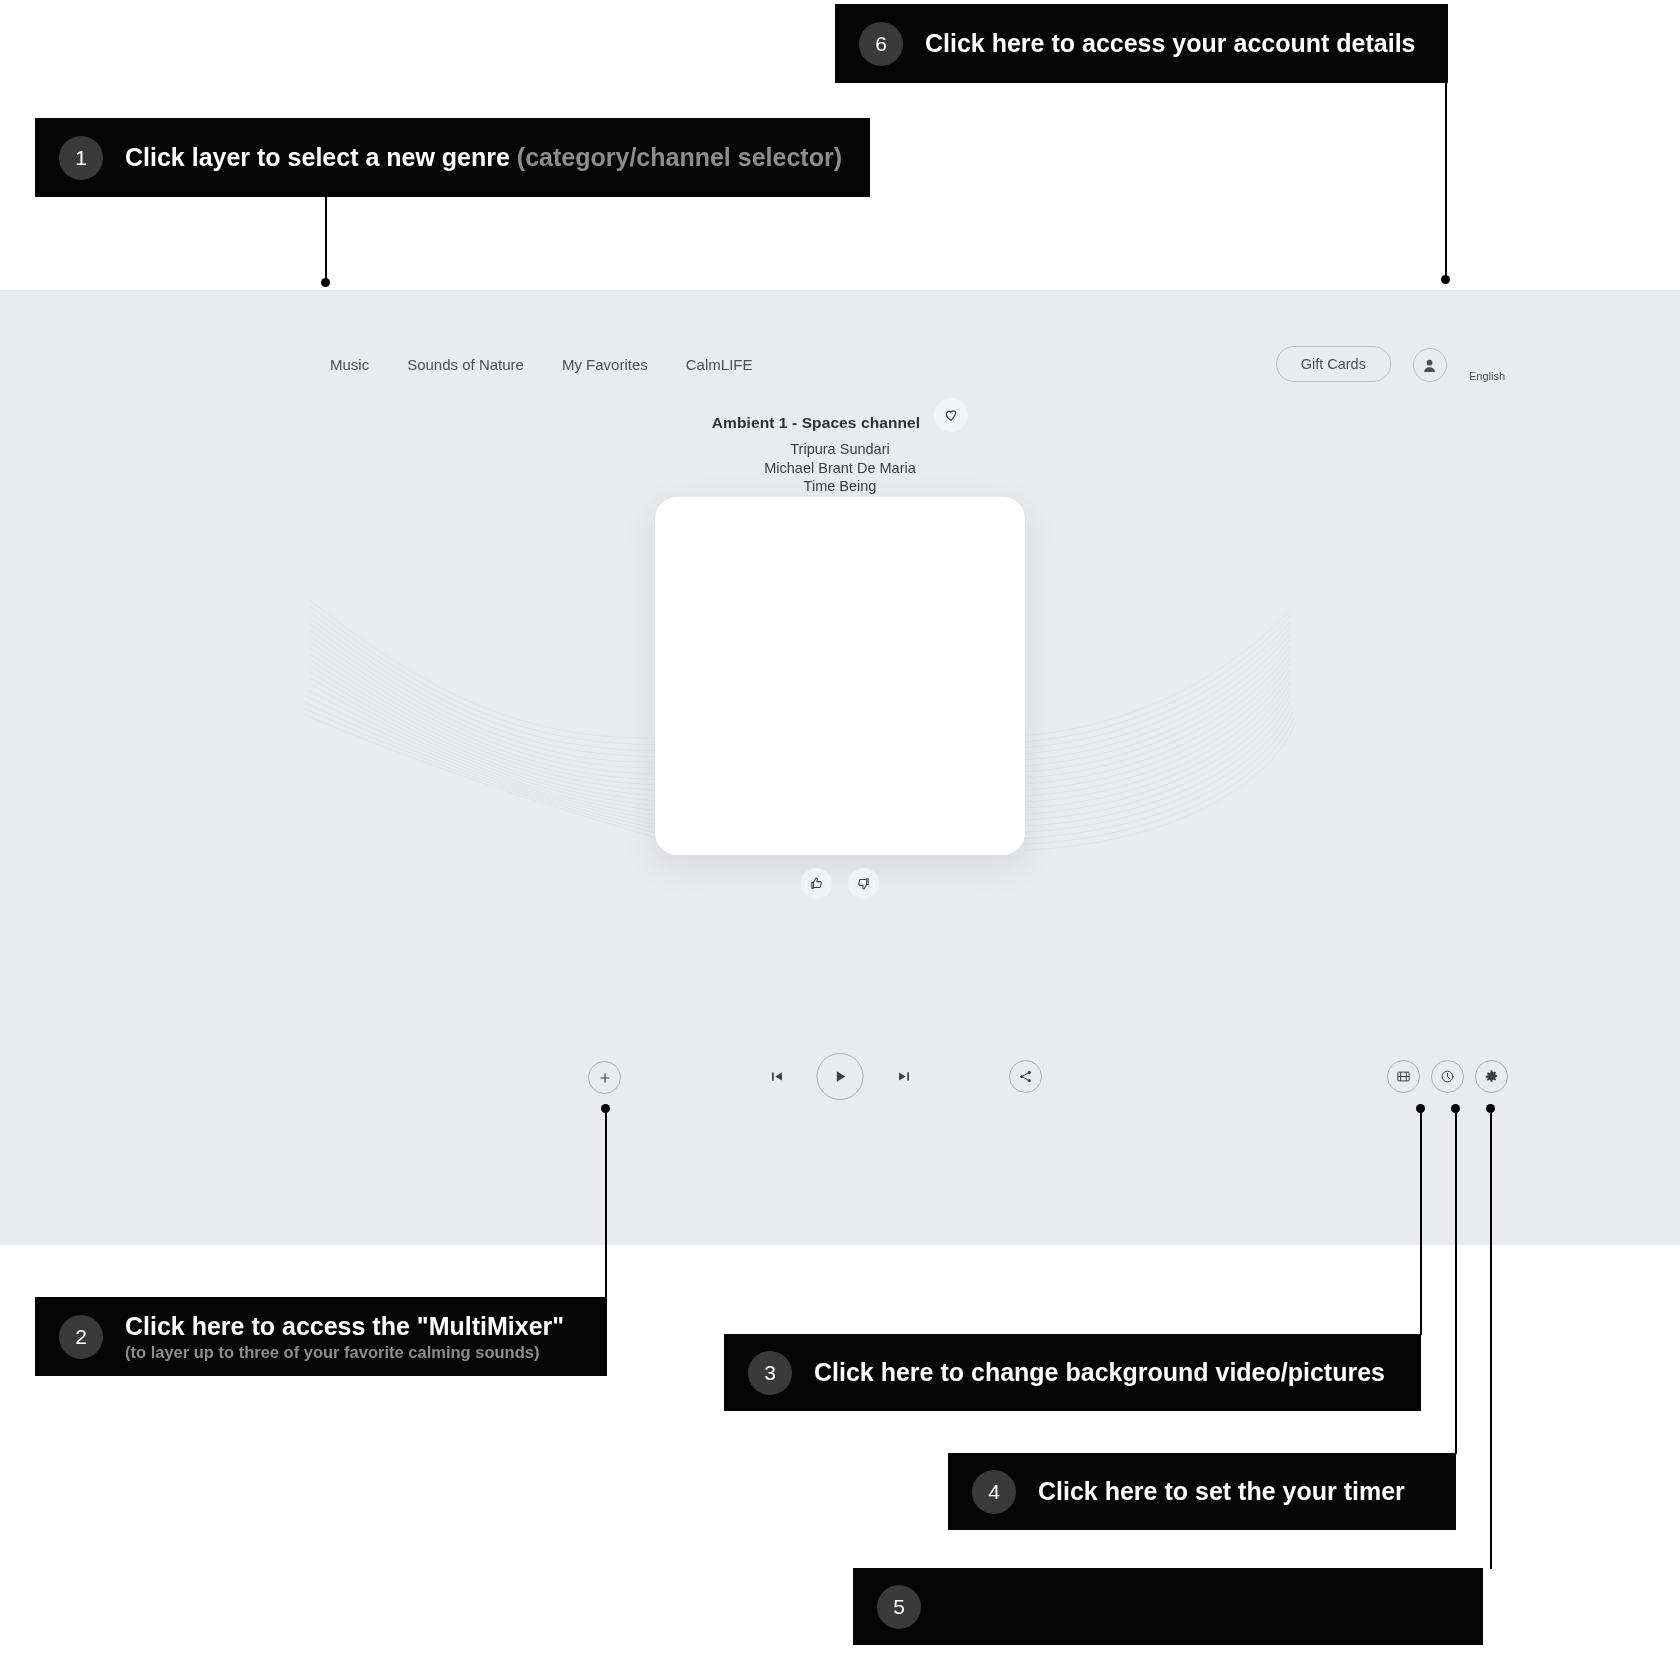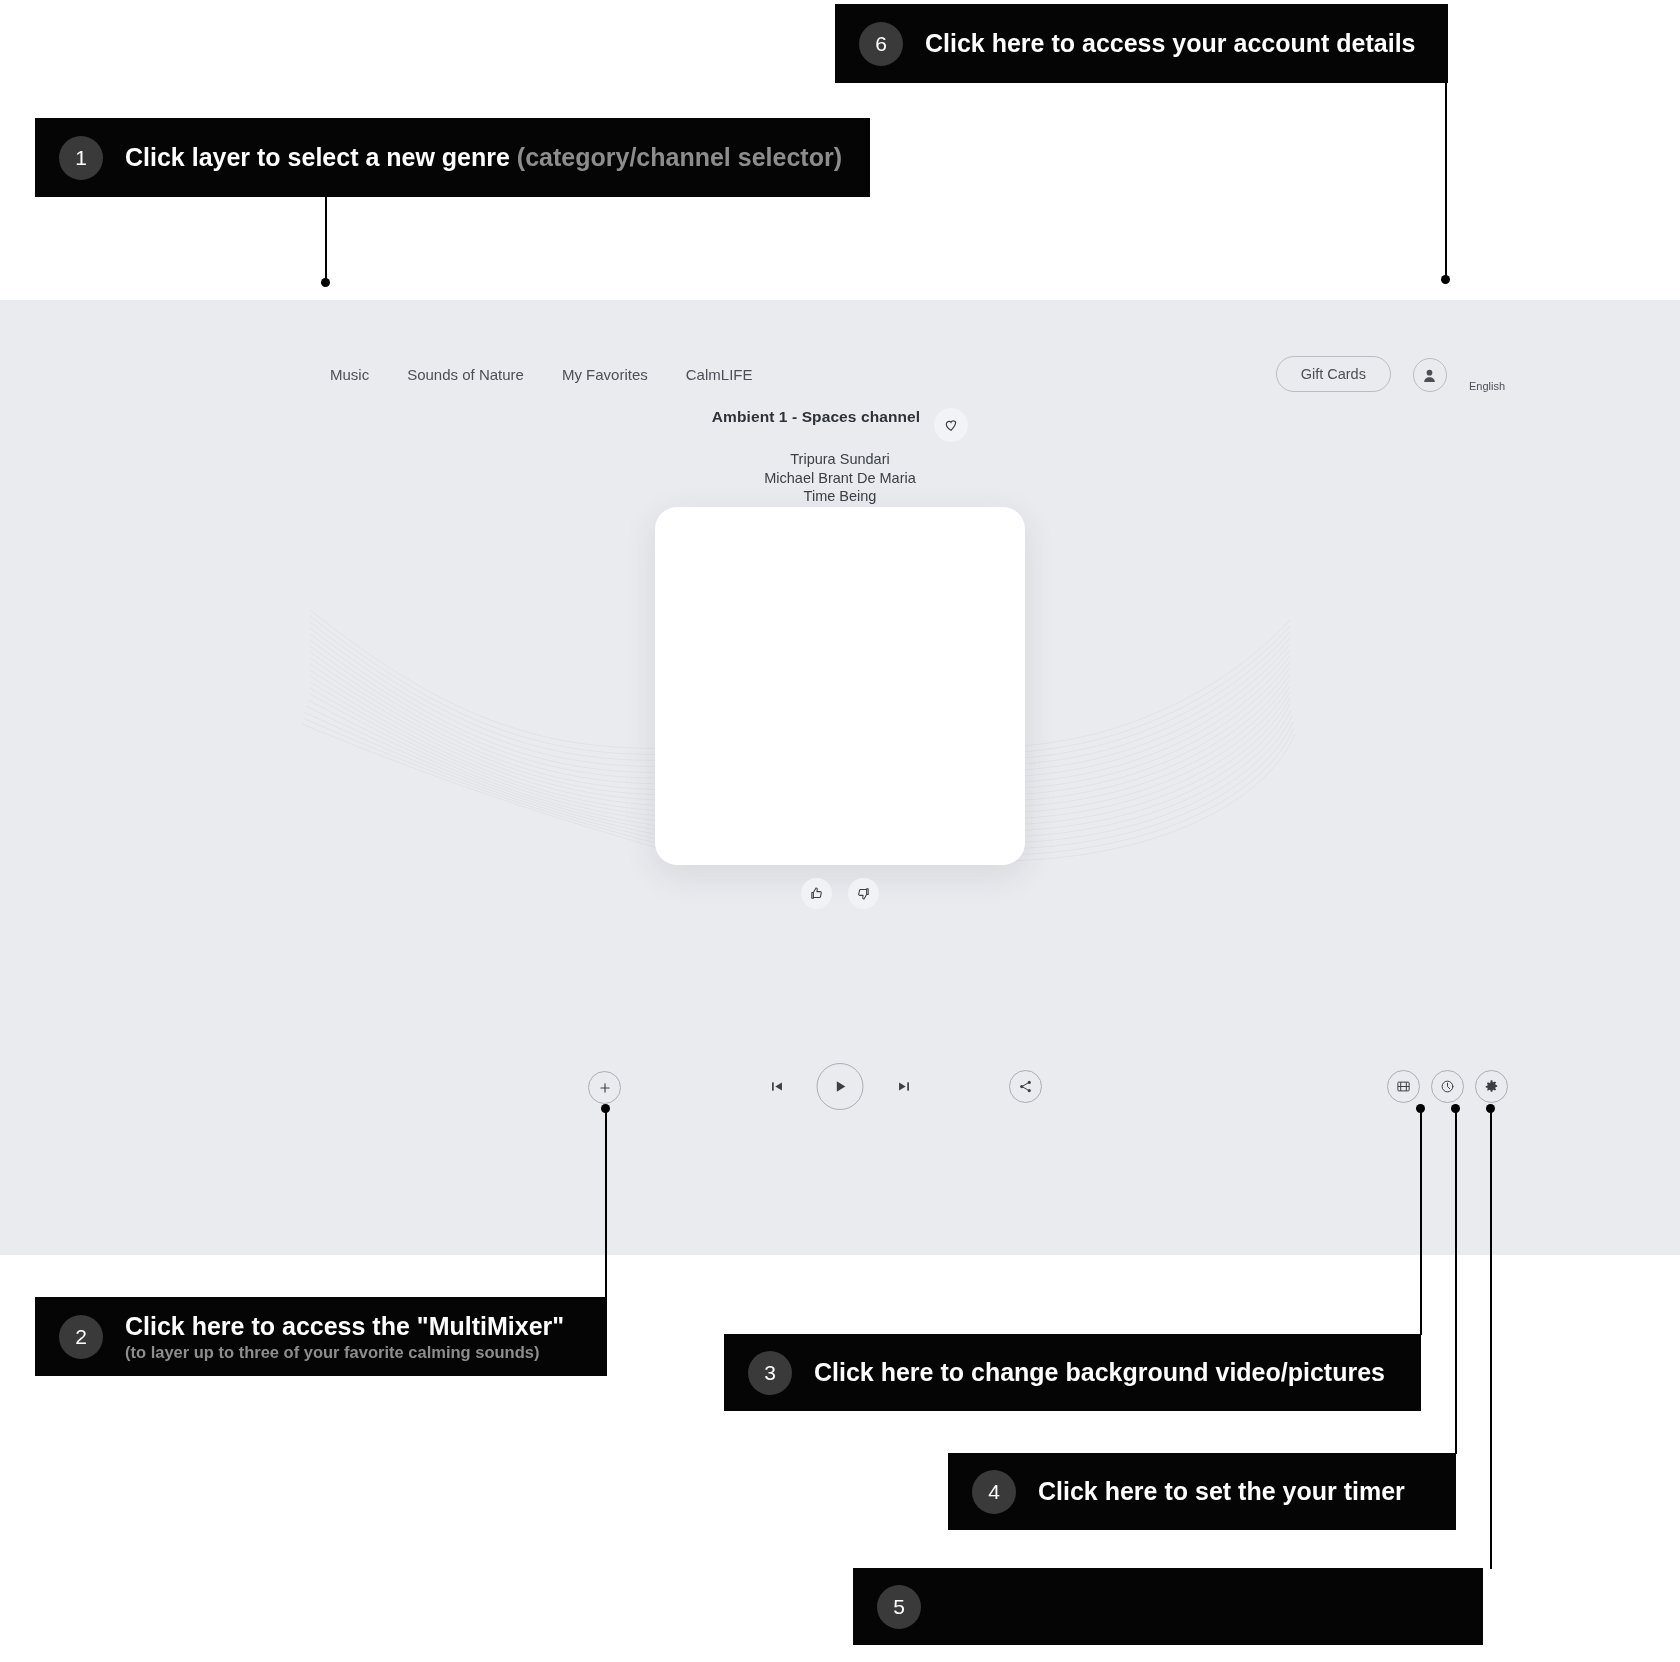--- a/index.html
+++ b/index.html
@@ -6,21 +6,21 @@
   html, body {
     width: 1680px; height: 1662px;
     background: #ffffff;
     font-family: "Liberation Sans", sans-serif;
     overflow: hidden;
   }
   #root { position: relative; width: 1680px; height: 1662px; }
 
   
   .app-panel {
-    position: absolute; left: 0; top: 300px;
+    position: absolute; left: 0; top: 290px;
     width: 1680px; height: 955px;
     background: #eaebef;
     overflow: hidden;
   }
   .waves { position: absolute; inset: 0; pointer-events: none; }
 
   
   .nav {
     position: absolute; left: 0; top: 56px; width: 100%;
     display: flex; align-items: center;
@@ -48,21 +48,21 @@
     cursor: pointer;
   }
   .lang { font-size: 11px; color: #4b4f56; cursor: pointer; }
 
   
   .track-block {
     position: absolute; top: 108px; left: 0; width: 100%;
     display: flex; flex-direction: column; align-items: center;
   }
   .track-title-row {
-    display: flex; align-items: flex-start; gap: 14px;
+    display: flex; align-items: flex-end; gap: 14px;
   }
   .track-title {
     font-size: 15.5px; font-weight: bold; color: #2e3238; letter-spacing: .1px;
   }
   .heart-btn {
     width: 34px; height: 34px; border-radius: 50%;
     background: #f2f3f6; border: none;
     display: flex; align-items: center; justify-content: center; cursor: pointer;
   }
   .track-line {

